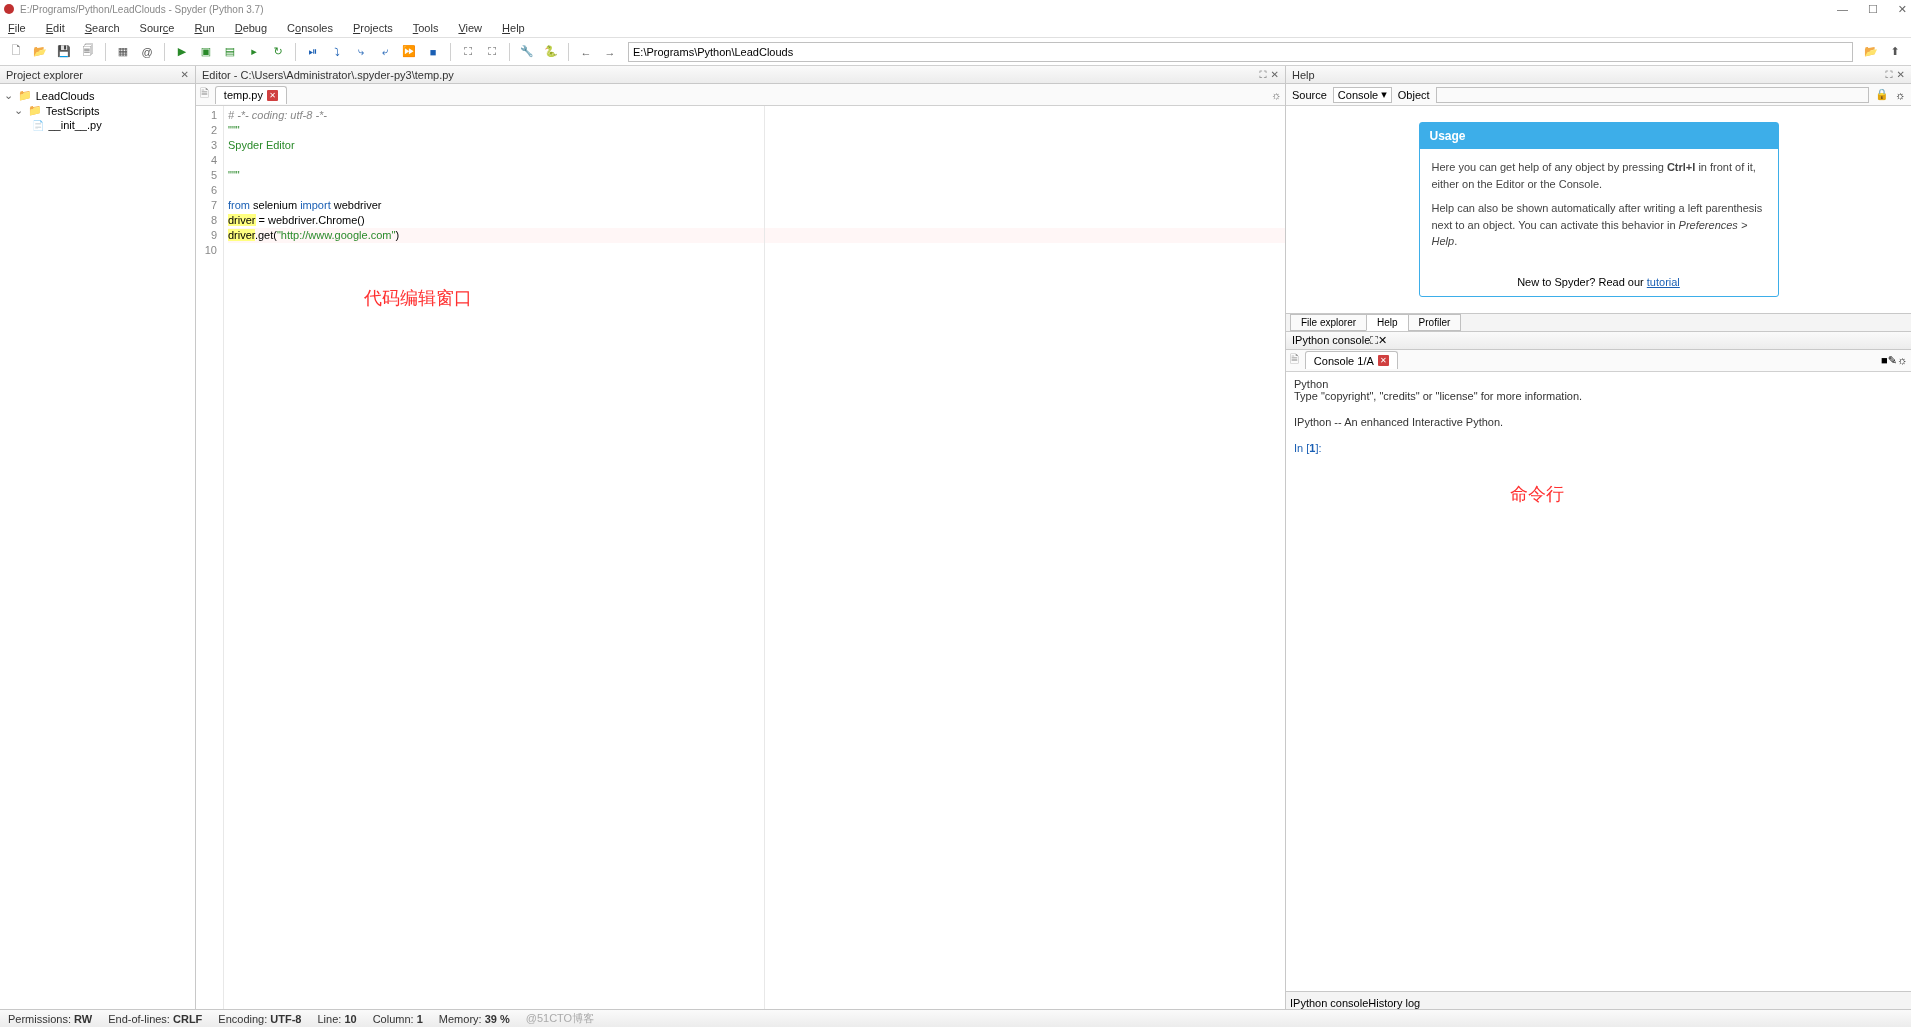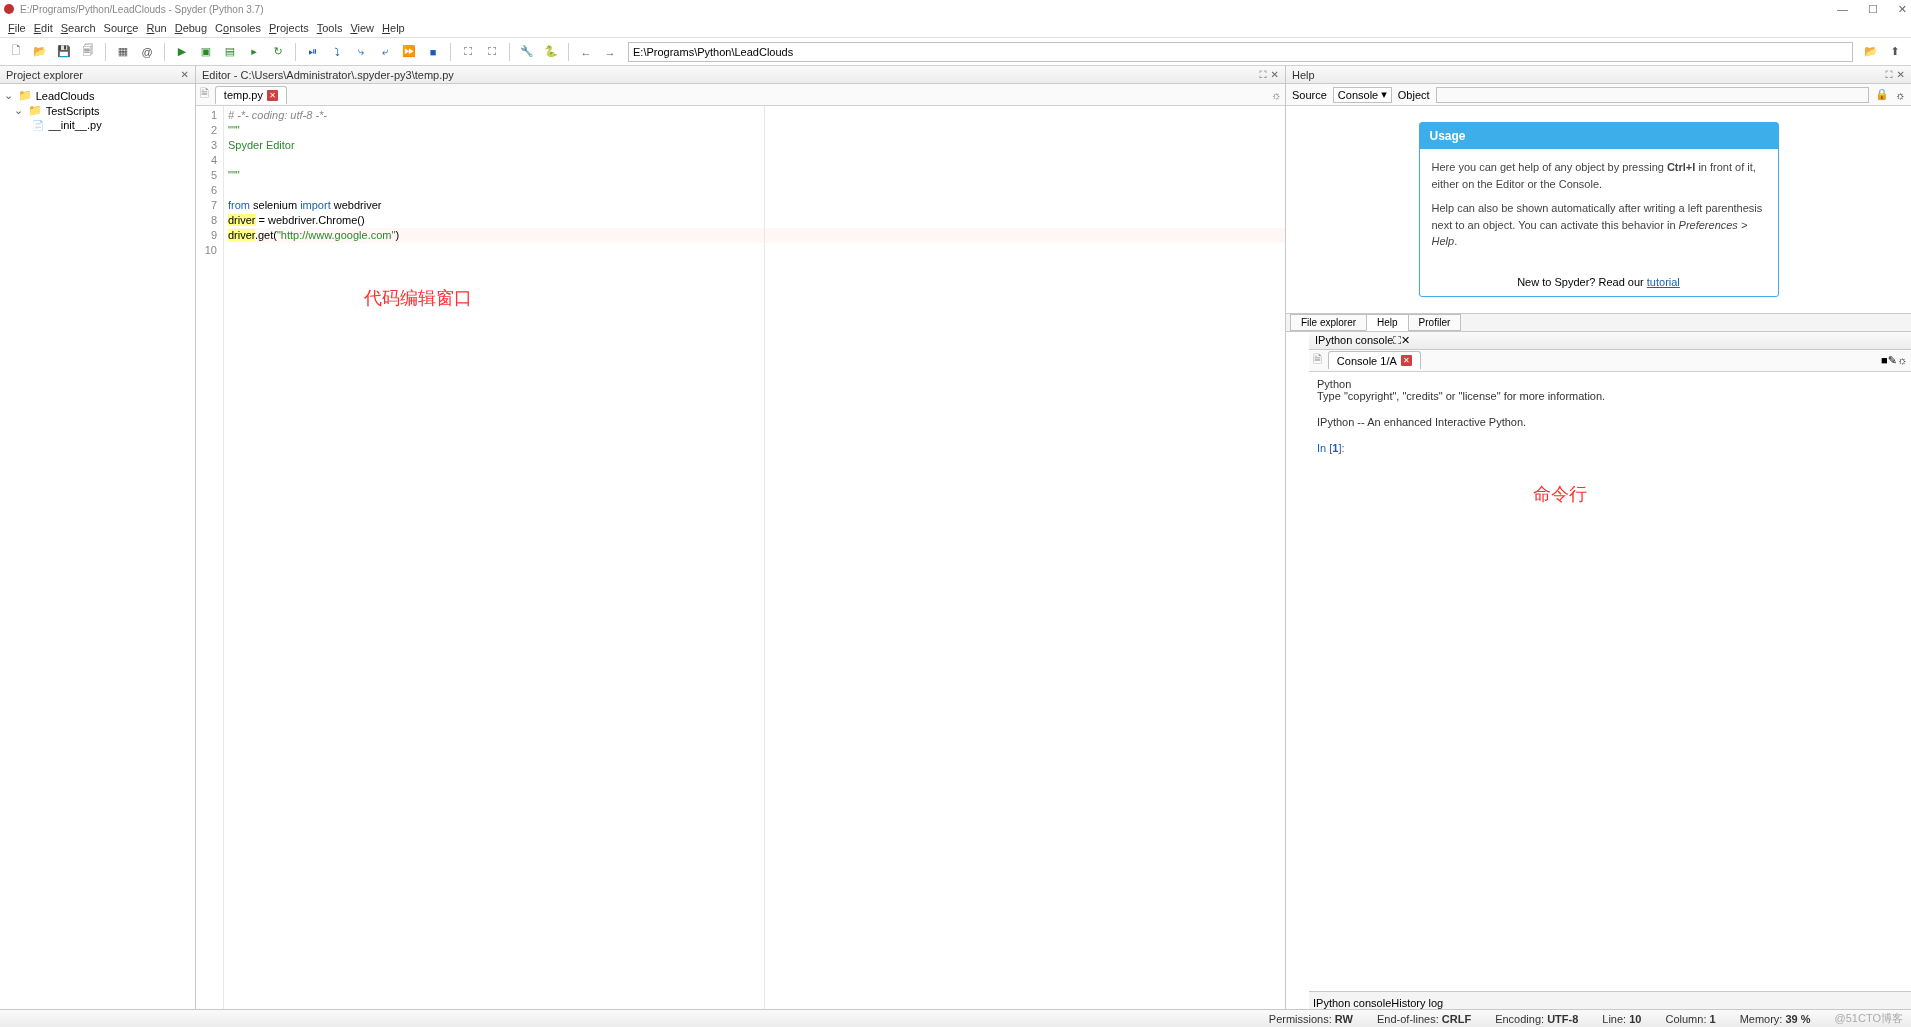--- a/index.html
+++ b/index.html
@@ -1,21 +1,21 @@
 <!DOCTYPE html>
 <html><head>
 <meta charset="utf-8">
 <style>
 * { margin: 0; padding: 0; box-sizing: border-box; font-family: "Segoe UI", Tahoma, sans-serif; font-size: 11px; }
 body { background: #f0f0f0; width: 1911px; height: 1027px; overflow: hidden; display: flex; flex-direction: column; }
 .titlebar { height: 18px; background: #fff; display: flex; align-items: center; padding: 0 4px; }
 .titlebar-icon { width: 10px; height: 10px; background: #c03030; border-radius: 50%; margin-right: 6px; }
 .titlebar-text { color: #888; font-size: 10px; }
 .winbtns { margin-left: auto; display: flex; gap: 20px; color: #666; }
-.menubar { height: 20px; background: #fff; display: flex; align-items: center; padding: 0 8px; gap: 8px; border-bottom: 1px solid #e0e0e0; }
+.menubar { height: 20px; background: #fff; display: flex; align-items: center; padding: 0 8px; gap: 20px; border-bottom: 1px solid #e0e0e0; }
 .menubar span { color: #333; cursor: default; }
 .menubar span u { text-decoration: underline; }
 .toolbar { height: 28px; background: #fff; display: flex; align-items: center; padding: 0 6px; gap: 4px; border-bottom: 1px solid #d0d0d0; }
 .tbtn { width: 20px; height: 20px; display: flex; align-items: center; justify-content: center; color: #555; }
 .tbtn.green { color: #2a8a2a; }
 .tbtn.blue { color: #1a5fb4; }
 .tsep { width: 1px; height: 18px; background: #d0d0d0; margin: 0 3px; }
 .pathbox { flex: 1; height: 20px; border: 1px solid #c0c0c0; background: #fff; padding: 0 4px; font-size: 11px; display: flex; align-items: center; margin: 0 4px; }
 .main { flex: 1; display: flex; overflow: hidden; }
 .pane-header { height: 18px; background: linear-gradient(#fafafa,#ececec); border-bottom: 1px solid #c8c8c8; display: flex; align-items: center; padding: 0 6px; font-size: 10px; color: #333; }
@@ -55,27 +55,27 @@
 .help-body { flex: 1; display: flex; align-items: flex-start; justify-content: center; padding: 16px; overflow: hidden; }
 .usage-box { width: 360px; border: 1px solid #3daee9; border-radius: 3px; background: #fff; }
 .usage-head { background: #3daee9; color: #fff; padding: 6px 10px; font-size: 12px; font-weight: bold; }
 .usage-body { padding: 10px 12px; font-size: 11px; color: #444; line-height: 1.5; }
 .usage-body p { margin-bottom: 8px; }
 .usage-foot { text-align: center; padding: 8px; font-size: 11px; }
 .usage-foot a { color: #1a5fb4; }
 .mid-tabs { height: 18px; display: flex; align-items: flex-end; padding: 0 4px; background: #f4f4f4; border-bottom: 1px solid #c8c8c8; }
 .mid-tabs .mtab { padding: 2px 10px; border: 1px solid #c0c0c0; background: #fafafa; font-size: 10px; margin-right: -1px; }
 .mid-tabs .mtab.active { background: #fff; border-bottom-color: #fff; }
-.console-pane { flex: 1; display: flex; flex-direction: column; margin-left: 23px; }
+.console-pane { flex: 1; display: flex; flex-direction: column; }
 .console-header { height: 18px; background: linear-gradient(#fafafa,#ececec); border-bottom: 1px solid #c8c8c8; display: flex; align-items: center; padding: 0 6px; font-size: 10px; }
 .console-tabbar { height: 22px; display: flex; align-items: center; padding: 0 4px; border-bottom: 1px solid #d0d0d0; background: #fafafa; }
 .console-body { flex: 1; padding: 6px 8px; font-family: Consolas, monospace; font-size: 12px; color: #333; position: relative; }
 .console-body .prompt-in { color: #1a5fb4; }
 .bottom-tabs { height: 18px; display: flex; align-items: flex-end; padding: 0 4px; background: #f4f4f4; border-top: 1px solid #c8c8c8; }
-.statusbar { height: 18px; background: linear-gradient(#fafafa,#ececec); border-top: 1px solid #c8c8c8; display: flex; align-items: center; justify-content: flex-end; padding: 0 8px; gap: 24px; font-size: 10px; color: #333; }
+.statusbar { height: 18px; background: linear-gradient(#fafafa,#ececec); border-top: 1px solid #c8c8c8; display: flex; align-items: center; padding: 0 8px; gap: 16px; font-size: 10px; color: #333; }
 .statusbar .watermark { color: #aaa; }
 </style>
 </head>
 <body>
 
 <div class="titlebar">
   <span class="titlebar-icon"></span>
   <span class="titlebar-text">E:/Programs/Python/LeadClouds - Spyder (Python 3.7)</span>
   <div class="winbtns">
     <span>—</span>

